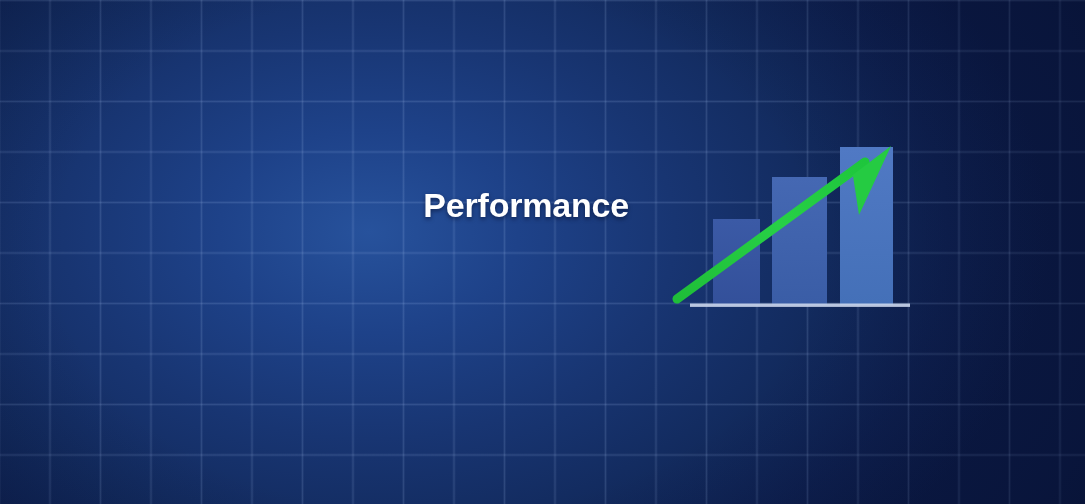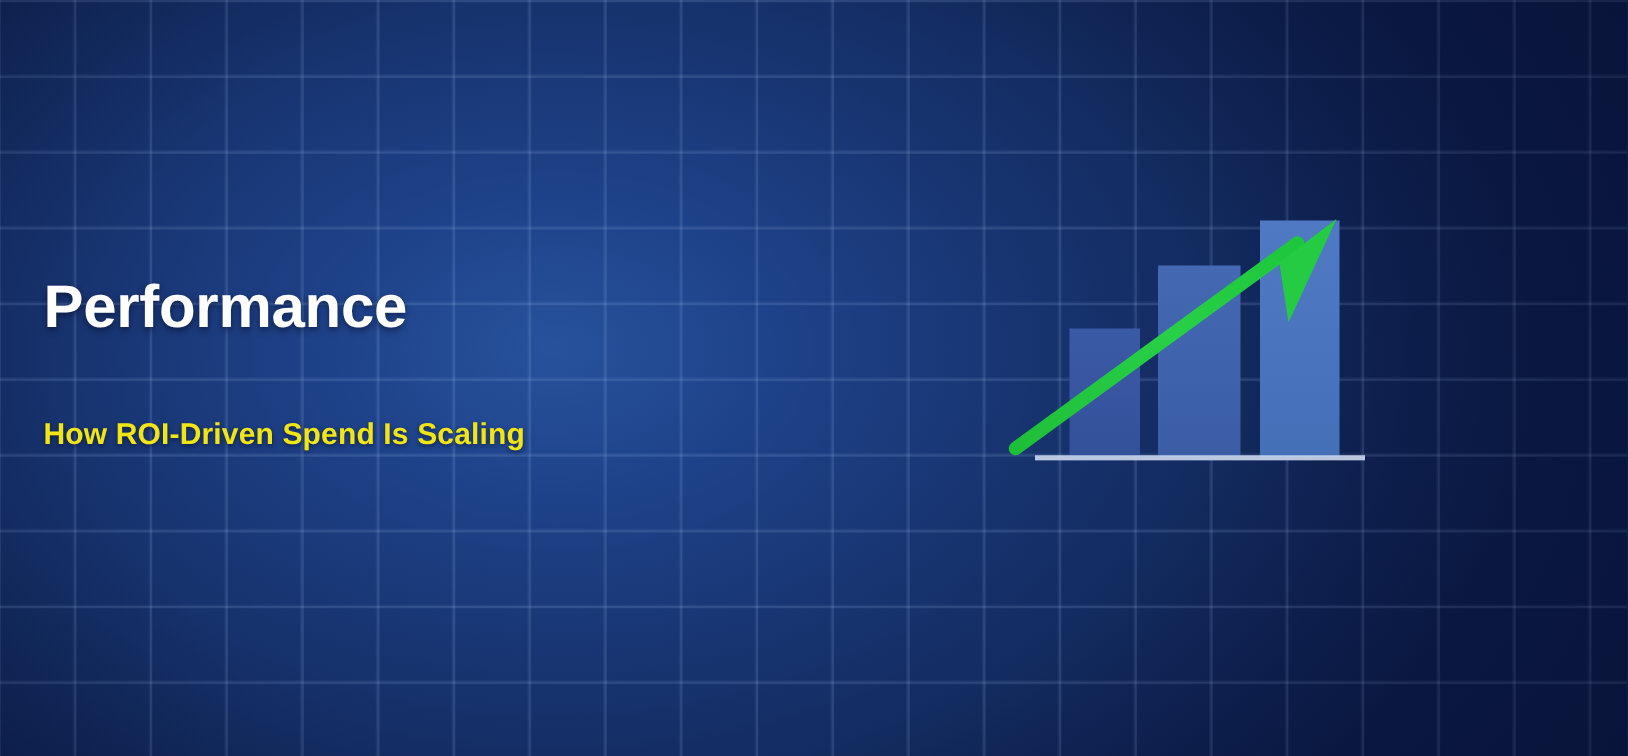--- a/index.html
+++ b/index.html
@@ -58,26 +58,27 @@
 
   
   .text-block {
     position: absolute;
     left: 29px;
     top: 177px;
     width: 600px;
   }
   .title {
     color: #ffffff;
-    font-size: 40px;
+    font-size: 34px;
     font-weight: bold;
     line-height: 57px;
     letter-spacing: -0.2px;
     text-shadow: 0 2px 4px rgba(3,10,34,0.55);
     white-space: nowrap;
+    text-align: right;
   }
   .subtitle {
     margin-top: 45px;
     color: #f2e515;
     font-size: 20px;
     font-weight: bold;
     letter-spacing: 0.1px;
     text-shadow: 0 1px 3px rgba(3,10,34,0.5);
     white-space: nowrap;
   }
@@ -97,21 +98,20 @@
 
 <div class="slide">
 
   <div class="bg-base"></div>
   <div class="bg-grid"></div>
   <div class="bg-grid-soft"></div>
   <div class="bg-vignette"></div>
 
   <div class="text-block">
     <div class="title">Performance</div>
-    <div class="subtitle">How ROI-Driven Spend Is Scaling</div>
   </div>
 
   <div class="chart-graphic">
     <svg width="265" height="195" viewBox="0 0 265 195" xmlns="http://www.w3.org/2000/svg">
       <defs>
         <linearGradient id="bar1grad" x1="0" y1="0" x2="0" y2="1">
           <stop offset="0%" stop-color="#3b5aa6"></stop>
           <stop offset="100%" stop-color="#33509a"></stop>
         </linearGradient>
         <linearGradient id="bar2grad" x1="0" y1="0" x2="0" y2="1">

